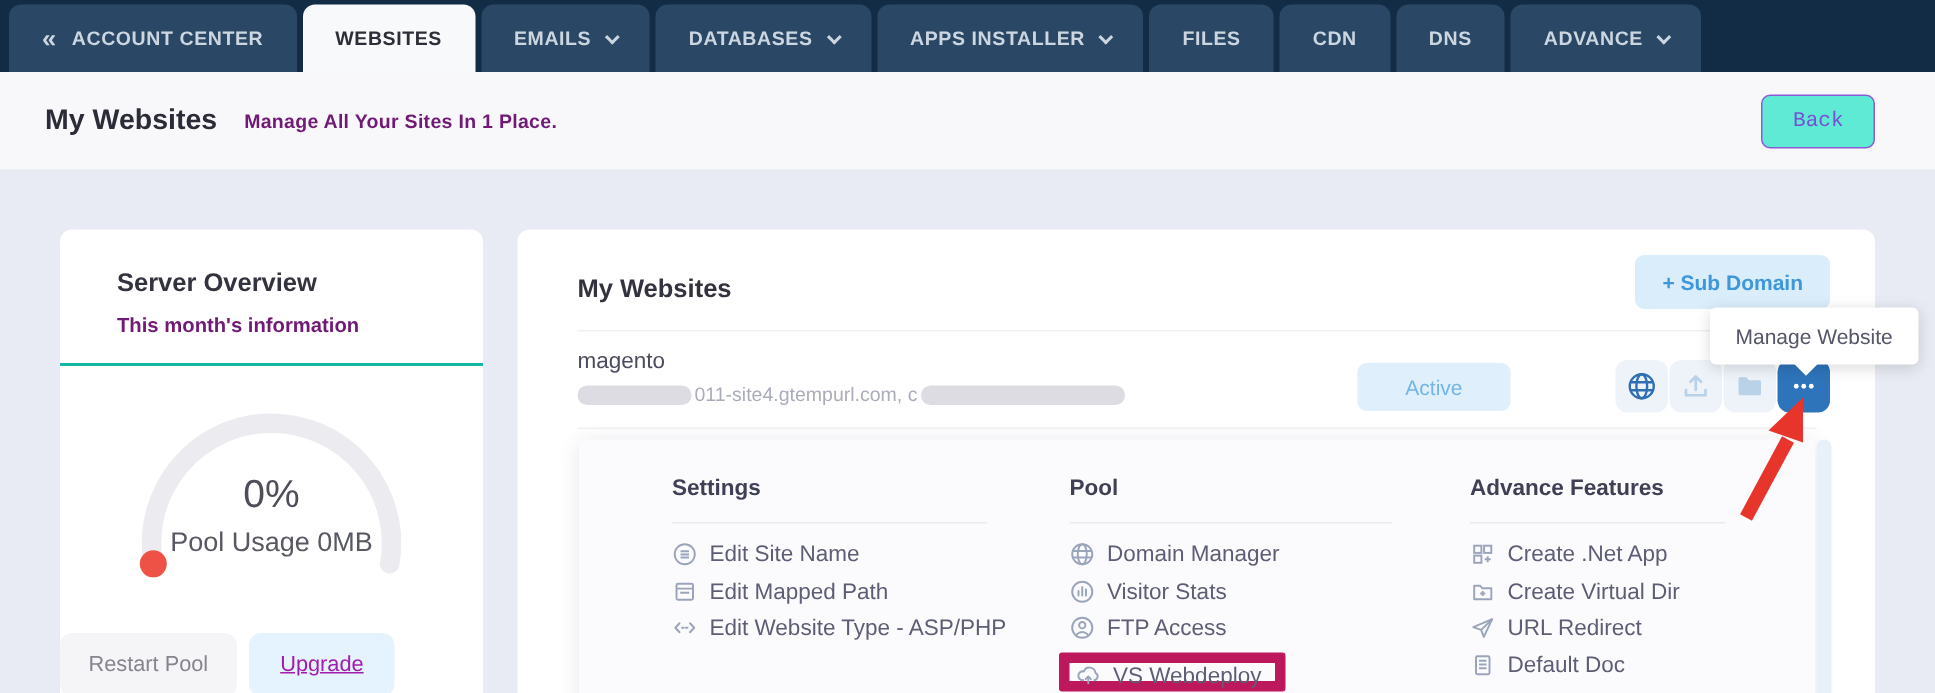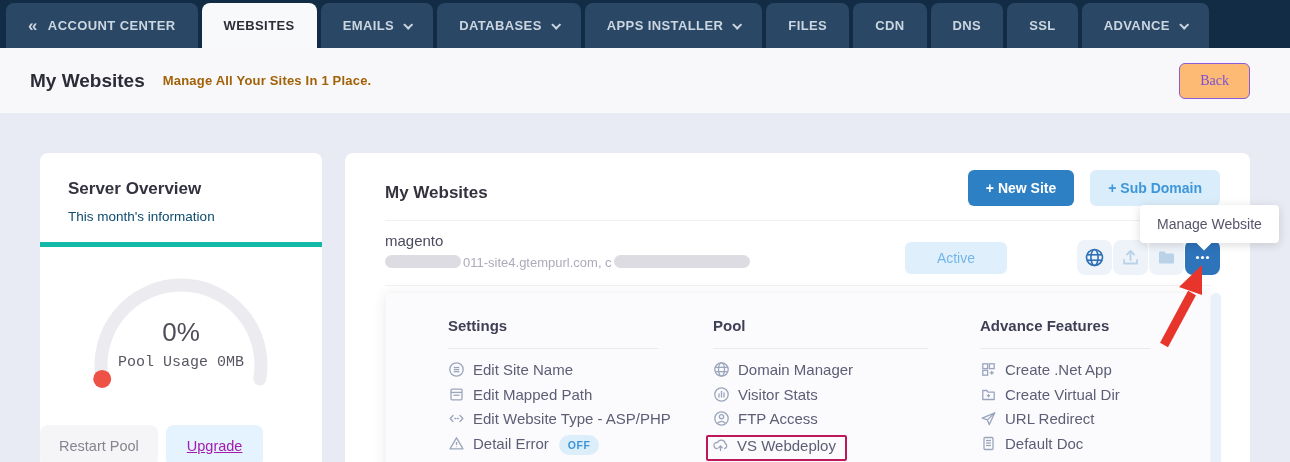--- a/index.html
+++ b/index.html
@@ -13,56 +13,56 @@
          font-weight:bold; letter-spacing:.4px; cursor:pointer; white-space:nowrap; }
   .tab.first { margin-left:6px; }
   .tab.active { background:#f8f9fb; color:#2e2e38; }
   .dchev { font-size:17px; font-weight:bold; margin-right:10px; line-height:1; }
   .chev { width:7px; height:7px; border-right:2px solid #ccd6e0; border-bottom:2px solid #ccd6e0;
           transform:rotate(45deg) translateY(-1px); margin-left:10px; display:inline-block; }
 
   
   .phead { height:65px; background:#f8f8fb; display:flex; align-items:center; padding:0 40px 0 30px; }
   .ptitle { font-size:19px; font-weight:bold; color:#2c2c38; }
-  .psub { font-size:13px; font-weight:bold; color:#a16207; margin-left:18px; letter-spacing:.2px; }
-  .backbtn { margin-left:auto; background:#fdba74; border:1px solid #8a5bd6; color:#7b4fd4;
+  .psub { font-size:13px; font-weight:bold; color:#701a75; margin-left:18px; letter-spacing:.2px; }
+  .backbtn { margin-left:auto; background:#5eead4; border:1px solid #8a5bd6; color:#7b4fd4;
              font-size:14px; padding:9px 20px; border-radius:6px; cursor:pointer;
-             font-family:Liberation Serif, serif; }
+             font-family:Liberation Mono, monospace; }
 
   .content { position:relative; height:349px; }
   .card { position:absolute; background:#fff; border-radius:8px; }
 
   
   .leftcard { left:40px; top:40px; width:282px; height:480px; }
-  .lc-head { padding:26px 28px 18px; border-bottom:5px solid #14b8a6; }
+  .lc-head { padding:26px 38px 18px; border-bottom:2px solid #14b8a6; }
   .lc-title { font-size:17px; font-weight:bold; color:#33333f; margin-bottom:10px; }
-  .lc-sub { font-size:13.5px; font-weight:normal; color:#0c4a6e; }
+  .lc-sub { font-size:13.5px; font-weight:bold; color:#701a75; }
   .gauge { position:relative; width:196px; height:118px; margin:28px auto 0; }
   .gauge-txt { position:absolute; left:0; right:0; top:42px; text-align:center; }
   .gpct { font-size:26px; color:#4e4e59; }
-  .gusage { font-size:15px; color:#585863; margin-top:6px;font-family:Liberation Mono, monospace; }
+  .gusage { font-size:18px; color:#585863; margin-top:6px; }
   .lc-btns { display:flex; gap:8px; margin-top:32px; }
   .btn-gray { background:#f5f5f8; color:#85858f; font-size:14.5px; padding:13px 19px;
               border:none; border-radius:8px; cursor:pointer; font-family:inherit; }
   .btn-lblue { background:#e4f3fd; color:#a21caf; font-size:14.5px; padding:0 21px;
                border:none; border-radius:8px; cursor:pointer; font-family:inherit;text-decoration:underline; }
 
   
   .rightcard { left:345px; top:40px; width:905px; height:480px; }
   .rc-head { display:flex; align-items:center; padding:17px 30px 0 40px; }
   .rc-title { font-size:17px; font-weight:bold; color:#33333f; margin-top:10px; }
   .rc-btns { margin-left:auto; display:flex; gap:16px; }
   .btn-blue { background:#2e80c5; color:#fff; font-size:14px; font-weight:bold; padding:10px 18px;
               border:none; border-radius:6px; cursor:pointer; font-family:inherit; }
   .btn-skyblue { background:#d9edfb; color:#3e97d9; font-size:14px; font-weight:bold; padding:10px 18px;
                  border:none; border-radius:6px; cursor:pointer; font-family:inherit; }
   .rc-div { border-bottom:1px solid #f1f1f5; margin:14px 39px 0 40px; }
   .siterow { display:flex; padding:8px 30px 0 40px; align-items:flex-start; }
   .sitename { font-size:15px; color:#4b4b5f; margin-top:3px; }
-  .siteurl { display:flex; align-items:flex-start; margin-top:6px; }
+  .siteurl { display:flex; align-items:flex-end; margin-top:6px; }
   .blur { background:#dcdce2; border-radius:7px; height:13px; display:inline-block; }
   .b1 { width:76px; margin-right:2px; }
   .b2 { width:136px; margin-left:2px; }
   .urltxt { font-size:13px; color:#abacba; }
   .siteright { margin-left:auto; display:flex; align-items:center; margin-top:11px; }
   .badge-active { background:#dff0fc; color:#74b5e9; font-size:14px; padding:8px 32px;
                   border-radius:6px; }
   .iconbar { display:flex; gap:1px; margin-left:70px; }
   .icbtn { width:35px; height:35px; border-radius:8px; background:#eef2f9; display:flex;
            align-items:center; justify-content:center; cursor:pointer; border:none; }
@@ -74,21 +74,21 @@
           display:flex; padding:24px 0 0 62px; }
   .scrollstrip { position:absolute; left:866px; top:140px; width:10px; height:322px;
                  background:#e8f1f9; border-radius:5px; }
   .mcol1 { width:265px; } .mcol2 { width:267px; } .mcol3 { width:220px; }
   .mhead { font-size:15px; font-weight:bold; color:#3f3f55; }
   .mdiv { border-bottom:1px solid #e9e9ef; margin:14px 0 12px; }
   .mcol1 .mdiv { width:210px; } .mcol2 .mdiv { width:215px; } .mcol3 .mdiv { width:170px; }
   .mi { list-style:none; display:flex; align-items:flex-start; height:24.5px; font-size:15px;
         color:#5d5d75; cursor:pointer; white-space:nowrap; }
   .mi .ico { display:flex; margin-right:8px; }
-  .redbox { border:2px solid #be185d; border-radius:2px; padding:0 9px 0 4px; margin-left:-7px;
+  .redbox { border:7px solid #be185d; border-radius:2px; padding:0 9px 0 4px; margin-left:-7px;
             width:fit-content; height:26px; }
   .badge-off { background:#ddeefb; color:#3c95d6; font-size:10.5px; font-weight:bold;
                padding:4px 9px; border-radius:10px; margin-left:10px; letter-spacing:.5px; }
 
   
   .tooltip { position:absolute; left:795px; top:52px; background:#fff; border-radius:4px;
              box-shadow:0 2px 10px rgba(0,0,0,.15); padding:11px 17px; font-size:14px;
              color:#55556a; z-index:6; white-space:nowrap; }
   .tooltip::after { content:""; position:absolute; bottom:-5px; left:58px; width:12px; height:12px;
                     background:#fff; transform:rotate(45deg); }
@@ -120,23 +120,20 @@
   <div class="tab">
     <span>FILES</span>
   </div>
   <div class="tab">
     <span>CDN</span>
   </div>
   <div class="tab">
     <span>DNS</span>
   </div>
   <div class="tab">
-    <span>SSL</span>
-  </div>
-  <div class="tab">
     <span>ADVANCE</span>
     <span class="chev"></span>
   </div>
 </div>
 
 <div class="phead">
   <span class="ptitle">My Websites</span>
   <span class="psub">Manage All Your Sites In 1 Place.</span>
   <button class="backbtn">Back</button>
 </div>
@@ -161,21 +158,20 @@
     <div class="lc-btns">
       <button class="btn-gray">Restart Pool</button>
       <button class="btn-lblue">Upgrade</button>
     </div>
   </div>
 
   <div class="card rightcard">
     <div class="rc-head">
       <span class="rc-title">My Websites</span>
       <div class="rc-btns">
-        <button class="btn-blue">+ New Site</button>
         <button class="btn-skyblue">+ Sub Domain</button>
       </div>
     </div>
     <div class="rc-div"></div>
 
     <div class="siterow">
       <div>
         <div class="sitename">magento</div>
         <div class="siteurl">
           <span class="blur b1"></span>
@@ -256,31 +252,20 @@
             <span class="ico">
               <svg width="17" height="17" viewBox="0 0 17 17" fill="none" stroke="#9aa5bb" stroke-width="1.3" stroke-linecap="round" stroke-linejoin="round">
                   <path d="M5 5.5 L2.2 8.5 L5 11.5"></path>
                   <path d="M12 5.5 L14.8 8.5 L12 11.5"></path>
                   <line x1="6.8" y1="8.5" x2="7.8" y2="8.5"></line>
                   <line x1="9.3" y1="8.5" x2="10.3" y2="8.5"></line>
                 </svg>
             </span>
             <span>Edit Website Type -  ASP/PHP</span>
           </li>
-          <li class="mi">
-            <span class="ico">
-              <svg width="17" height="17" viewBox="0 0 17 17" fill="none" stroke="#9aa5bb" stroke-width="1.3" stroke-linejoin="round">
-                  <path d="M8.5 2.8 L15 13.8 H2 Z"></path>
-                  <line x1="8.5" y1="7" x2="8.5" y2="10"></line>
-                  <line x1="8.5" y1="11.6" x2="8.5" y2="12.2"></line>
-                </svg>
-            </span>
-            <span>Detail Error</span>
-            <span class="badge-off">OFF</span>
-          </li>
         </ul>
       </div>
 
       <div class="mcol2">
         <div class="mhead">Pool</div>
         <div class="mdiv"></div>
         <ul>
           <li class="mi">
             <span class="ico">
               <svg width="17" height="17" viewBox="0 0 17 17" fill="none" stroke="#9aa5bb" stroke-width="1.3">

